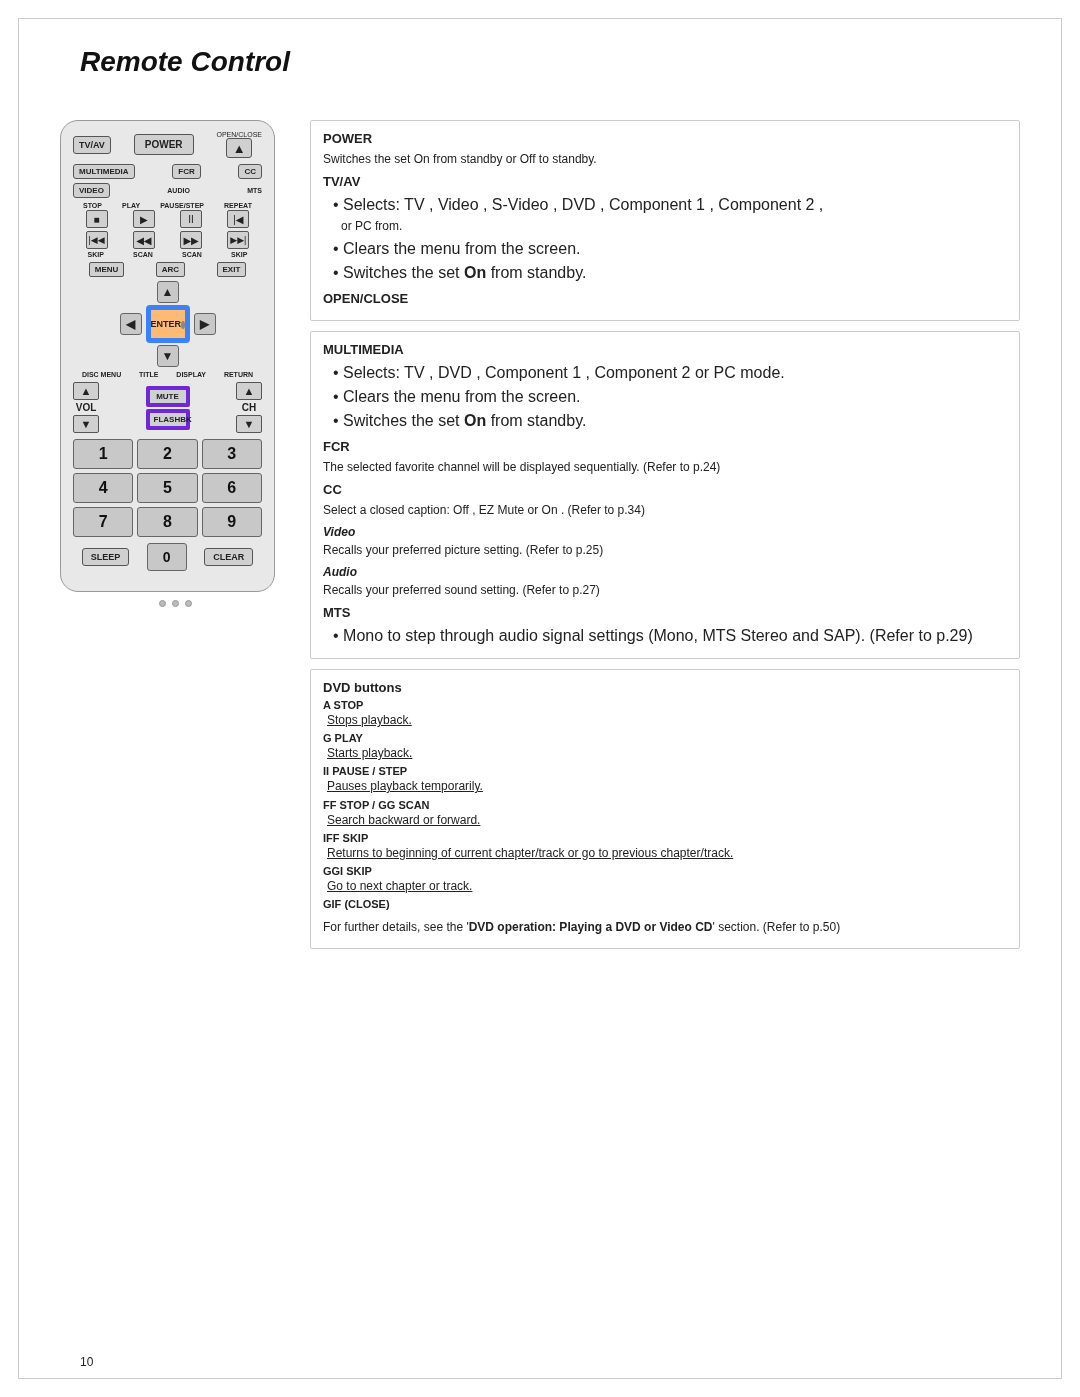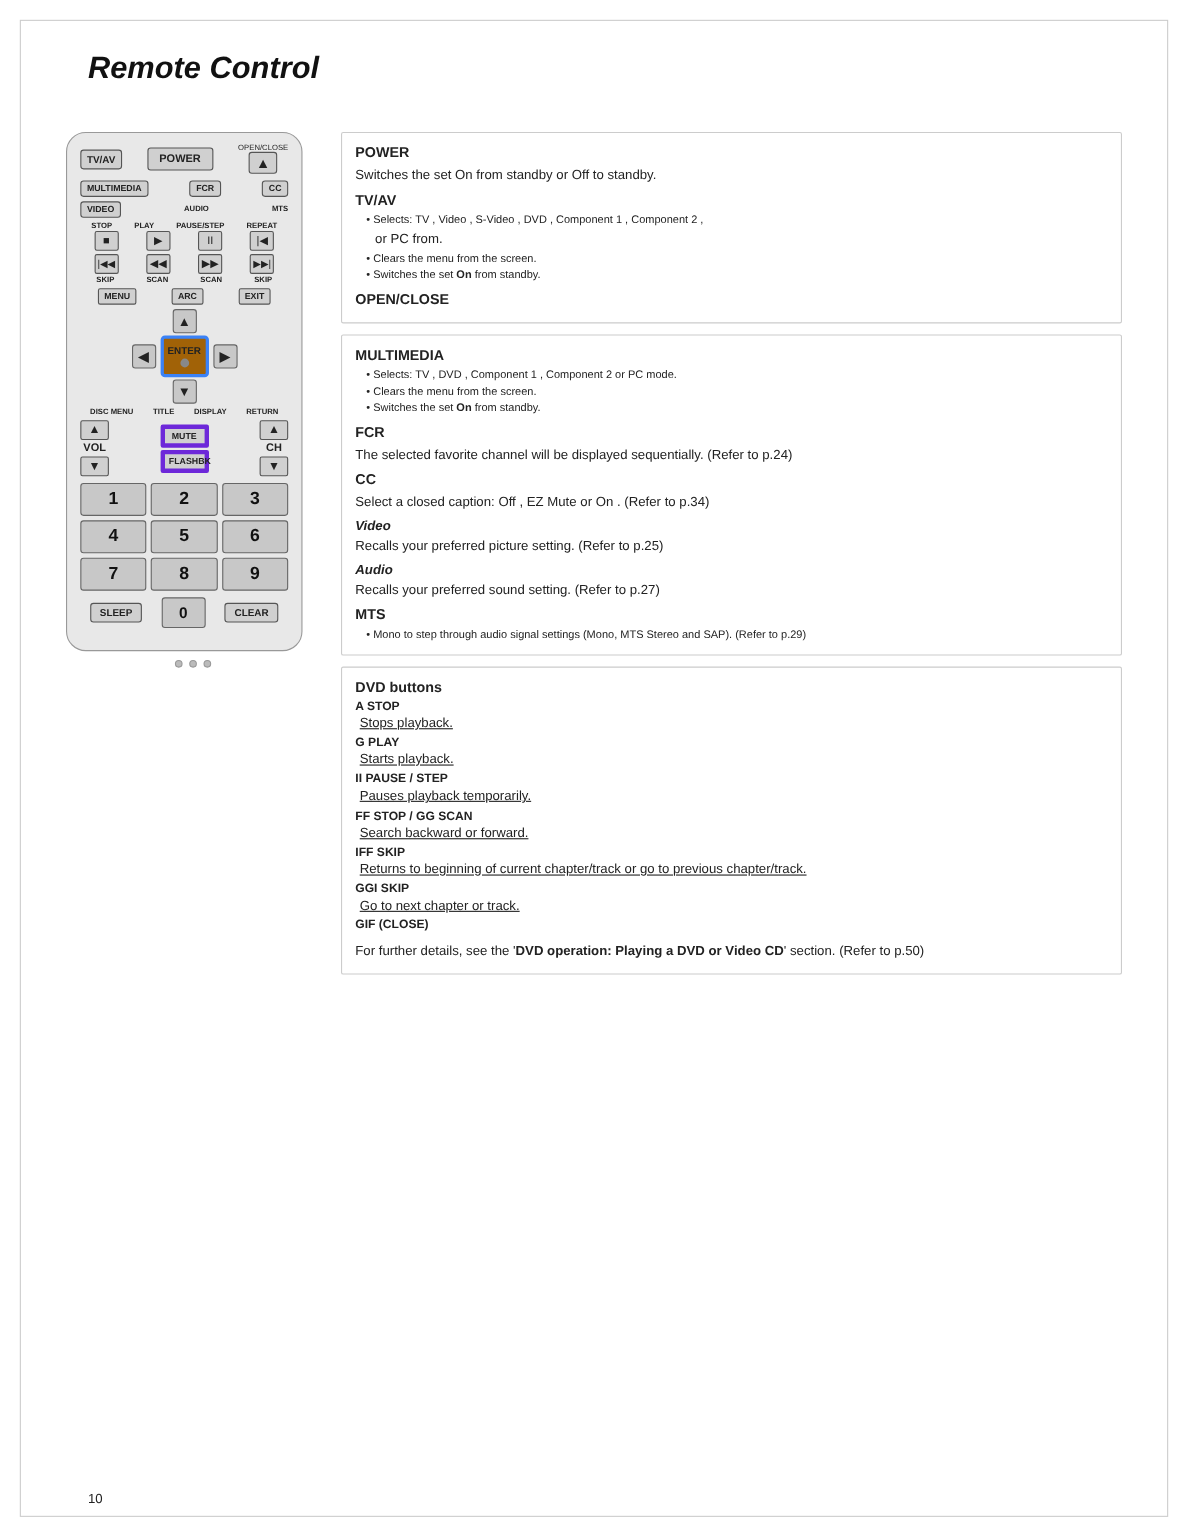--- a/index.html
+++ b/index.html
@@ -142,25 +142,25 @@
       border-radius: 3px;
       display: flex;
       align-items: center;
       justify-content: center;
       font-size: 12px;
       font-weight: bold;
     }
     .btn-enter {
       width: 44px;
       height: 38px;
-      background: #a16207;
-      border: 3px solid #3b82f6;
+      background: #fdba74;
+      border: 5px solid #3b82f6;
       border-radius: 4px;
       display: flex;
-      flex-direction: column;
+      flex-direction: row;
       align-items: center;
       justify-content: center;
       font-size: 9px;
       font-weight: bold;
       margin: 2px 4px;
     }
     .enter-dot {
       width: 8px;
       height: 8px;
       background: #888;
@@ -291,21 +291,21 @@
       font-weight: bold;
     }
     .desc-sub-title-italic {
       font-weight: bold;
       font-style: italic;
       font-size: 12px;
       margin-top: 6px;
       margin-bottom: 2px;
     }
     .desc-list-item {
-      font-size: 10px;
+      font-size: 16px;
       line-height: 1.5;
       padding-left: 10px;
     }
     .desc-list-item::before {
       content: '• ';
     }
     .dvd-sub-item {
       font-size: 12px;
       line-height: 1.6;
       margin-left: 4px;

